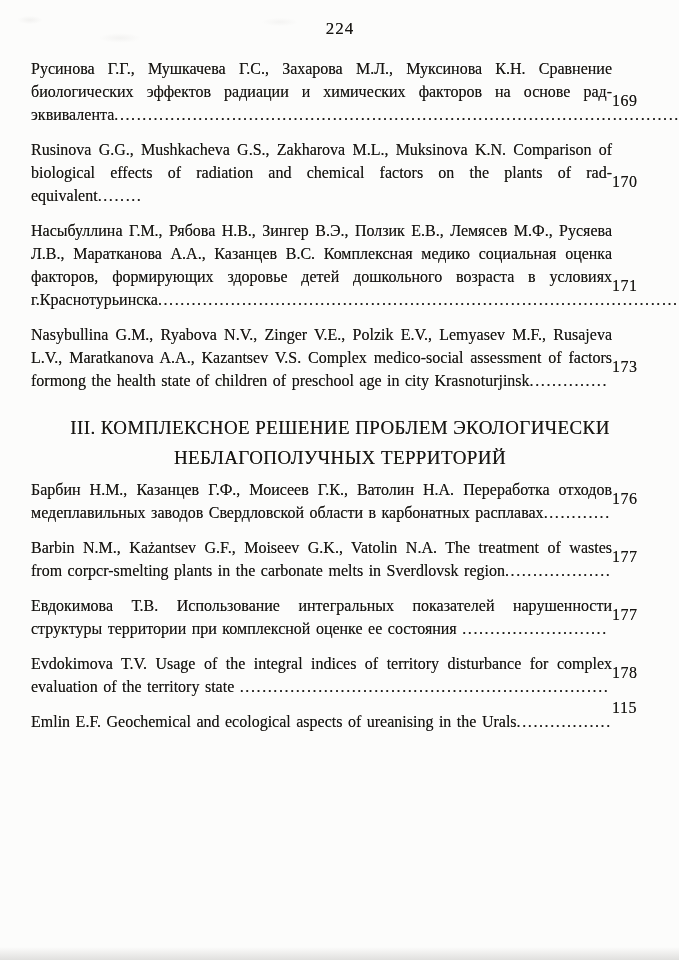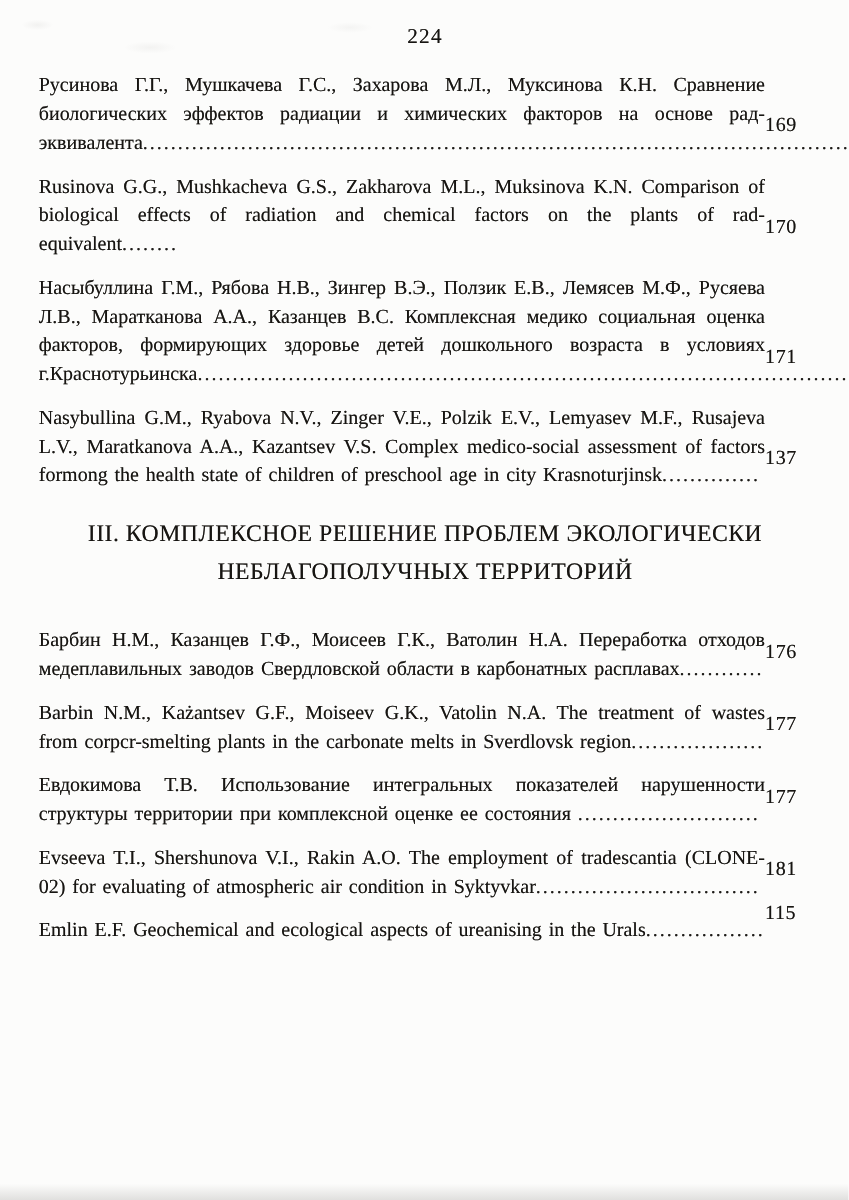--- a/index.html
+++ b/index.html
@@ -65,21 +65,21 @@
   .entry .page-ref {
     position: absolute;
     right: 0;
     bottom: 14px;
     width: 37px;
     text-align: left;
     letter-spacing: 0.5px;
   }
   .section-heading {
     max-width: 545px;
-    margin: 21px auto 28px auto;
+    margin: 21px auto 5px auto;
     text-align: center;
     font-size: 19px;
     line-height: 30px;
     letter-spacing: 0.4px;
     font-weight: normal;
   }
 </style>
 </head>
 <body>
 
@@ -87,31 +87,31 @@
   <div class="content">
 
     <div class="page-num">224</div>
 
     <p class="entry"><span class="entry-text">Русинова Г.Г., Мушкачева Г.С., Захарова М.Л., Муксинова К.Н. Сравнение биологических эффектов радиации и химических факторов на основе рад-эквивалента</span><span class="dots">................................................................................................................................................................................................................................................................................................................................................................................................................</span><span class="page-ref">169</span></p>
 
     <p class="entry"><span class="entry-text">Rusinova G.G., Mushkacheva G.S., Zakharova M.L., Muksinova K.N. Comparison of biological effects of radiation and chemical factors on the plants of rad-equivalent</span><span class="dots">........</span><span class="page-ref">170</span></p>
 
     <p class="entry"><span class="entry-text">Насыбуллина Г.М., Рябова Н.В., Зингер В.Э., Ползик Е.В., Лемясев М.Ф., Русяева Л.В., Маратканова А.А., Казанцев В.С. Комплексная медико социальная оценка факторов, формирующих здоровье детей дошкольного возраста в условиях г.Краснотурьинска</span><span class="dots">................................................................................................................................................................................................................................................................................................................................................................................................................</span><span class="page-ref">171</span></p>
 
-    <p class="entry"><span class="entry-text">Nasybullina G.M., Ryabova N.V., Zinger V.E., Polzik E.V., Lemyasev M.F., Rusajeva L.V., Maratkanova A.A., Kazantsev V.S. Complex medico-social assessment of factors formong the health state of children of preschool age in city Krasnoturjinsk</span><span class="dots">..............</span><span class="page-ref">137</span></p>
+    <p class="entry"><span class="entry-text">Nasybullina G.M., Ryabova N.V., Zinger V.E., Polzik E.V., Lemyasev M.F., Rusajeva L.V., Maratkanova A.A., Kazantsev V.S. Complex medico-social assessment of factors formong the health state of children of preschool age in city Krasnoturjinsk</span><span class="dots">..............</span><span class="page-ref">173</span></p>
 
     <h2 class="section-heading">III. КОМПЛЕКСНОЕ РЕШЕНИЕ ПРОБЛЕМ ЭКОЛОГИЧЕСКИ НЕБЛАГОПОЛУЧНЫХ ТЕРРИТОРИЙ</h2>
 
     <p class="entry"><span class="entry-text">Барбин Н.М., Казанцев Г.Ф., Моисеев Г.К., Ватолин Н.А. Переработка отходов медеплавильных заводов Свердловской области в карбонатных расплавах</span><span class="dots">............</span><span class="page-ref">176</span></p>
 
     <p class="entry"><span class="entry-text">Barbin N.M., Każantsev G.F., Moiseev G.K., Vatolin N.A. The treatment of wastes from corpcr-smelting plants in the carbonate melts in Sverdlovsk region</span><span class="dots">...................</span><span class="page-ref">177</span></p>
 
     <p class="entry"><span class="entry-text">Евдокимова Т.В. Использование интегральных показателей нарушенности структуры территории при комплексной оценке ее состояния </span><span class="dots">..........................</span><span class="page-ref">177</span></p>
 
+    <p class="entry"><span class="entry-text">Evdokimova T.V. Usage of the integral indices of territory disturbance for complex evaluation of the territory state </span><span class="dots">..................................................................</span><span class="page-ref">178</span></p>
 
 
-    <p class="entry"><span class="entry-text">Evseeva T.I., Shershunova V.I., Rakin A.O. The employment of tradescantia (CLONE-02) for evaluating of atmospheric air condition in Syktyvkar</span><span class="dots">................................</span><span class="page-ref">181</span></p>
 
 
     <p class="entry"><span class="entry-text">Emlin E.F. Geochemical and ecological aspects of ureanising in the Urals</span><span class="dots">.................</span><span class="page-ref">115</span></p>
 
   </div>
 </div>
 
 </body></html>

